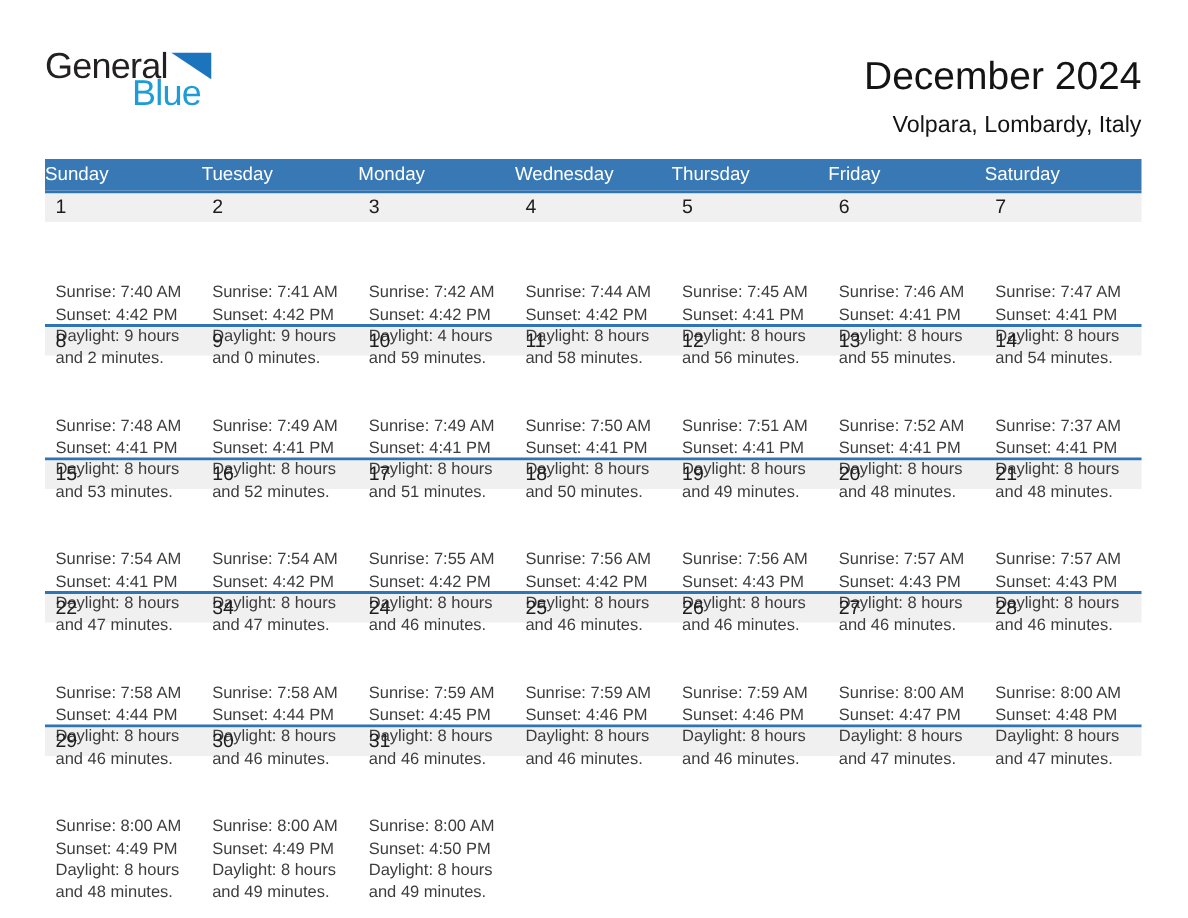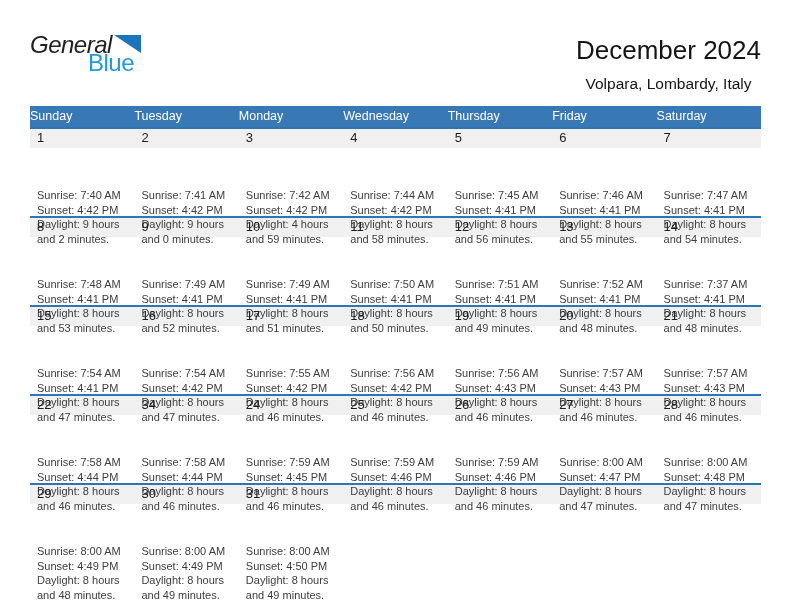--- a/index.html
+++ b/index.html
@@ -2,30 +2,30 @@
 <html style="--header-blue: #3878B5; --separator-blue: #2E75B6; --strip-gray: #F0F0F0; --logo-blue: #1E9CD7; --logo-triangle: #1C75BC;"><head>
 <meta charset="utf-8">
 <style>
   * { margin:0; padding:0; box-sizing:border-box; }
   html,body { background:#ffffff; }
   body { font-family:"Liberation Sans", sans-serif; }
   .page { position:relative; width:792px; height:612px; background:#fff; overflow:hidden; }
 
   
   .logo { position:absolute; left:30px; top:33px; }
-  .logo-line1 { display:flex; align-items:flex-start;font-style:italic; }
+  .logo-line1 { display:flex; align-items:flex-start; }
   .logo-general { font-size:24px; line-height:24px; color:#232021; letter-spacing:-0.5px; }
   .logo-triangle { width:27px; height:18px; margin-left:2px; margin-top:2px; }
   .logo-triangle polygon { fill:var(--logo-triangle, #1C75BC); }
   .logo-blue { font-size:24px; line-height:22px; color:var(--logo-blue, #1E9CD7); margin-left:58px; margin-top:-5px; letter-spacing:-0.5px; }
 
   
   .title-block { position:absolute; right:31px; top:34px; text-align:right; }
   .month-title { font-size:26px; line-height:32px; color:#141414; }
-  .location-subtitle { font-size:15.5px; margin-top:9px; color:#141414;text-align:center; }
+  .location-subtitle { font-size:15.5px; margin-top:9px; color:#141414; }
 
   
   .calendar { position:absolute; left:30px; top:106px; width:731px; }
   .cal-header { display:grid; grid-template-columns:repeat(7,1fr); background:var(--header-blue,#3878B5); height:21px; }
   .cal-header .dow { color:#fff; font-size:12.5px; line-height:21px; padding-left:0; overflow:hidden; white-space:nowrap; }
   .week-row { border-top:2px solid var(--separator-blue,#2E75B6); }
   .day-strip { display:grid; grid-template-columns:repeat(7,1fr); background:var(--strip-gray,#F0F0F0); height:19px; }
   .day-num { font-size:13px; line-height:18px; padding-left:7px; color:#1d1d1d; }
   .details-strip { display:grid; grid-template-columns:repeat(7,1fr); height:68px; }
   .cell-details { padding:3px 4px 0 7px; font-size:11px; line-height:14.6px; color:#3d3d3d;margin-top:37px; }

